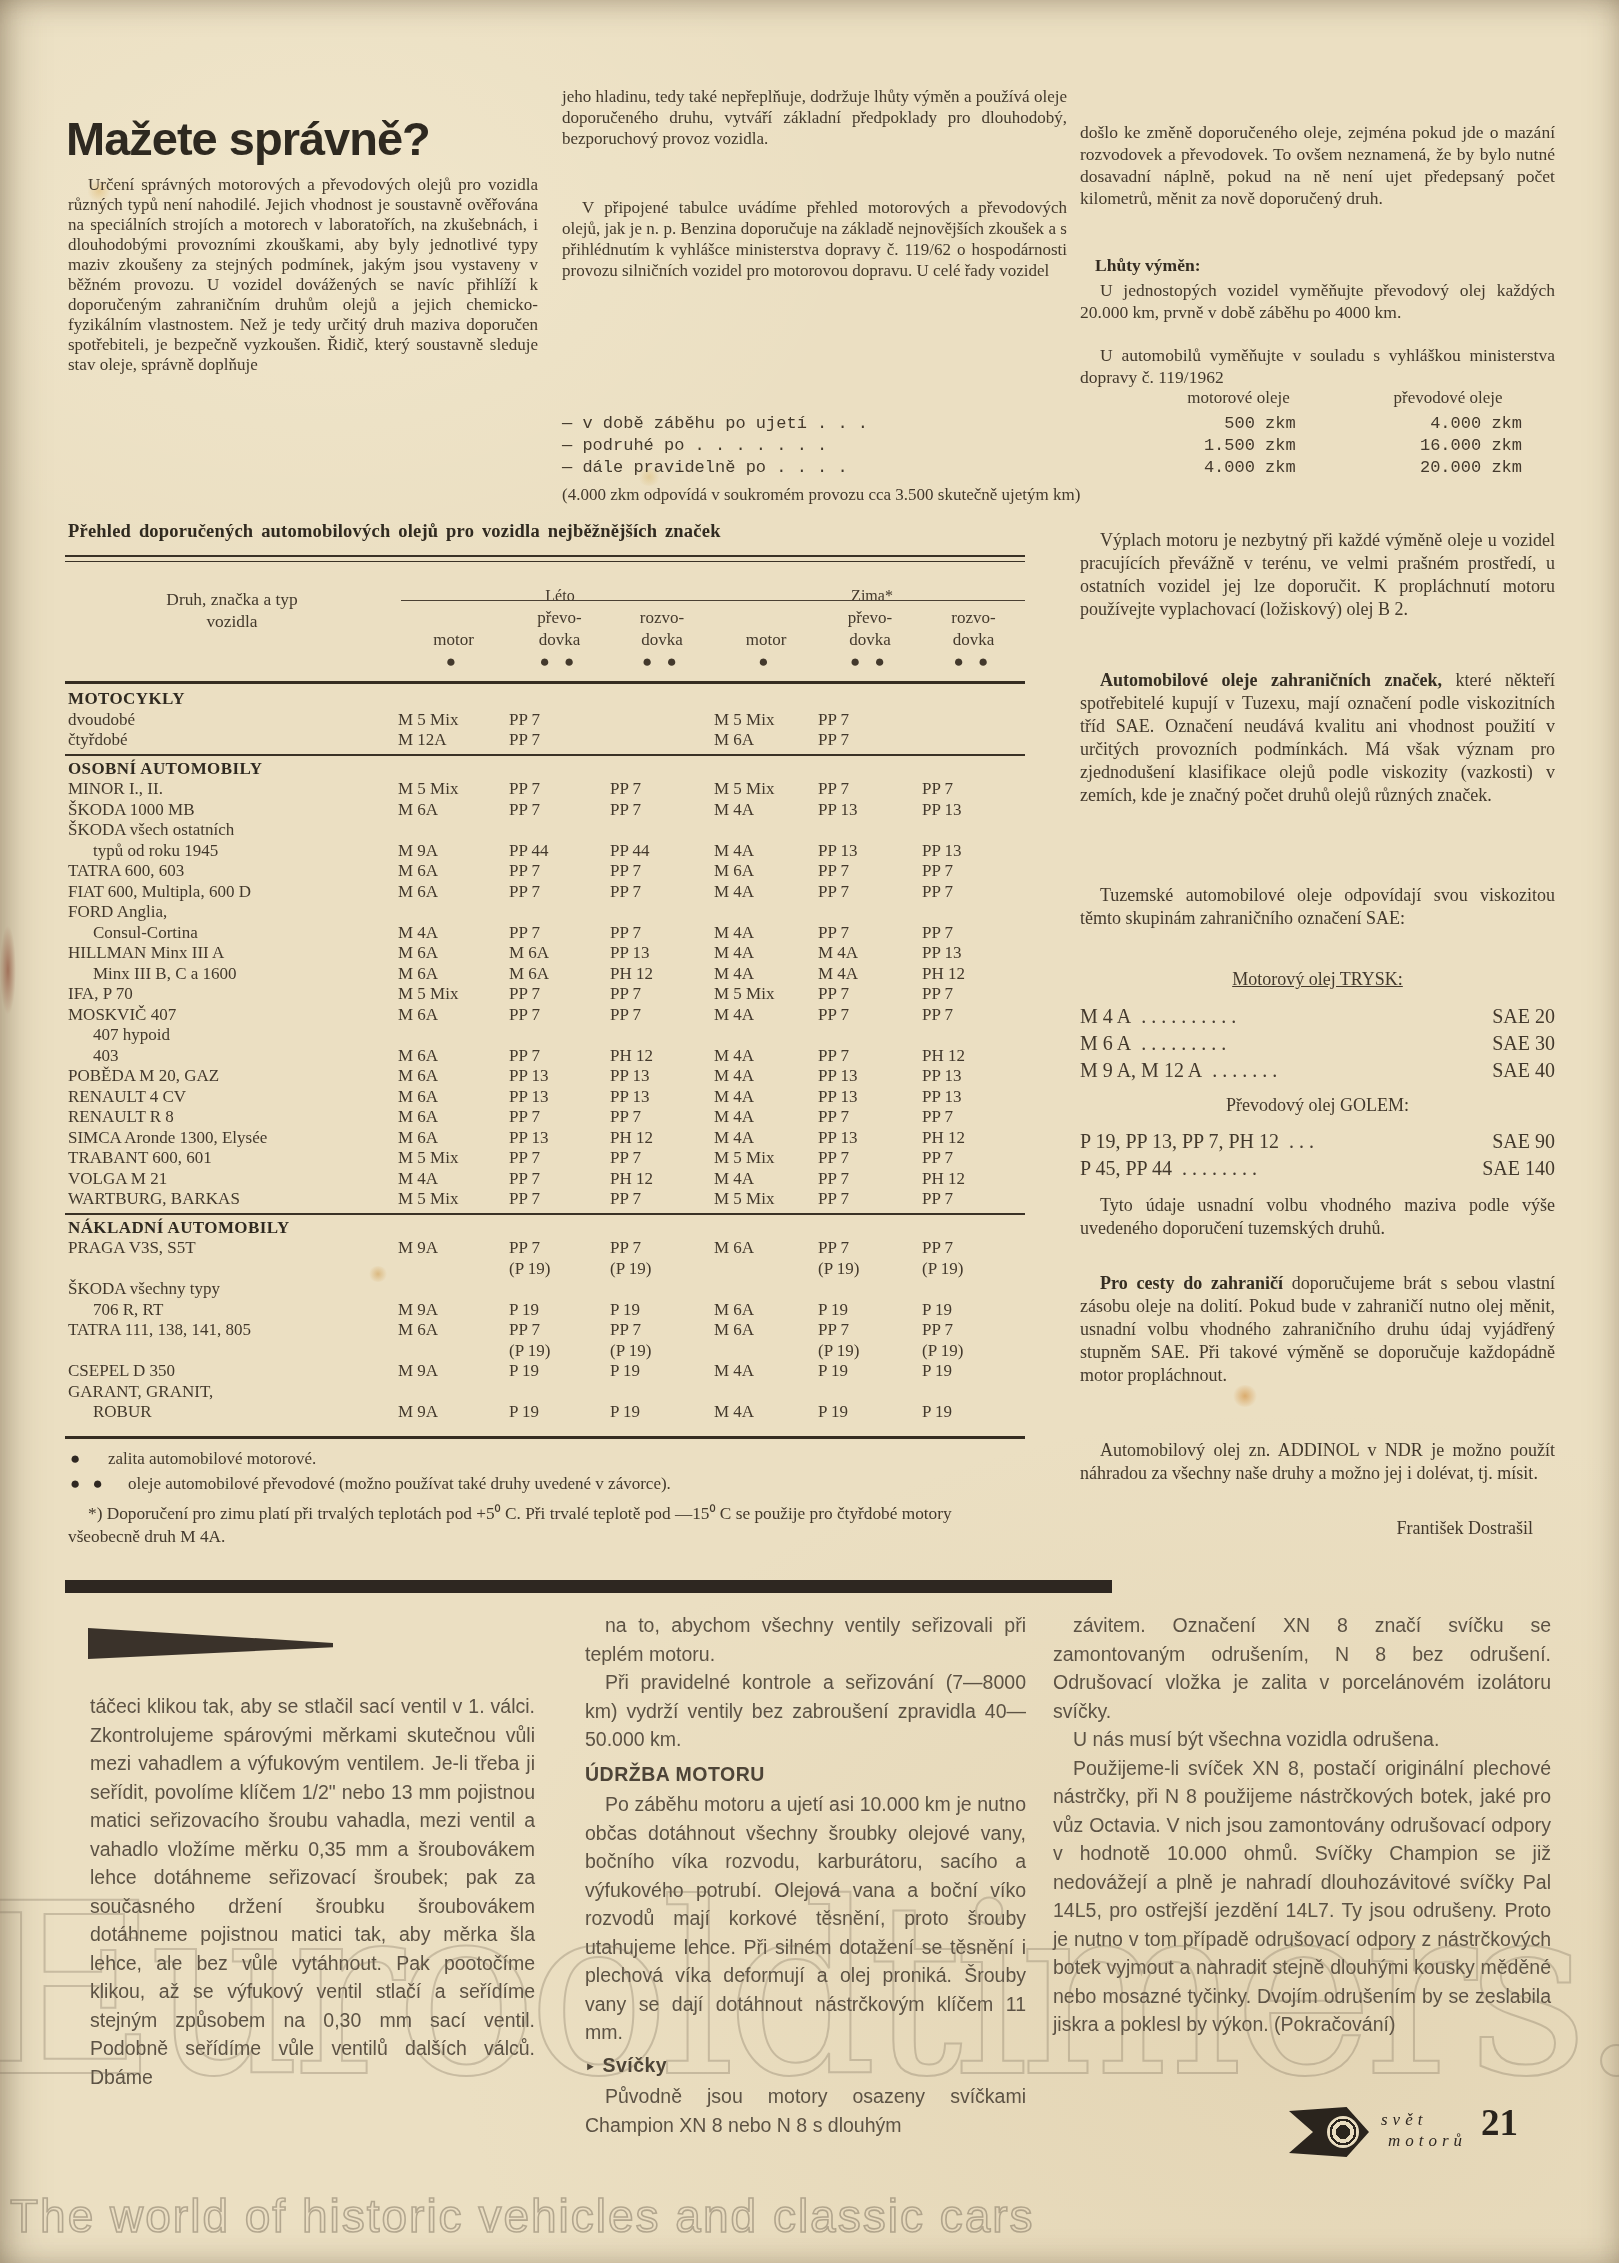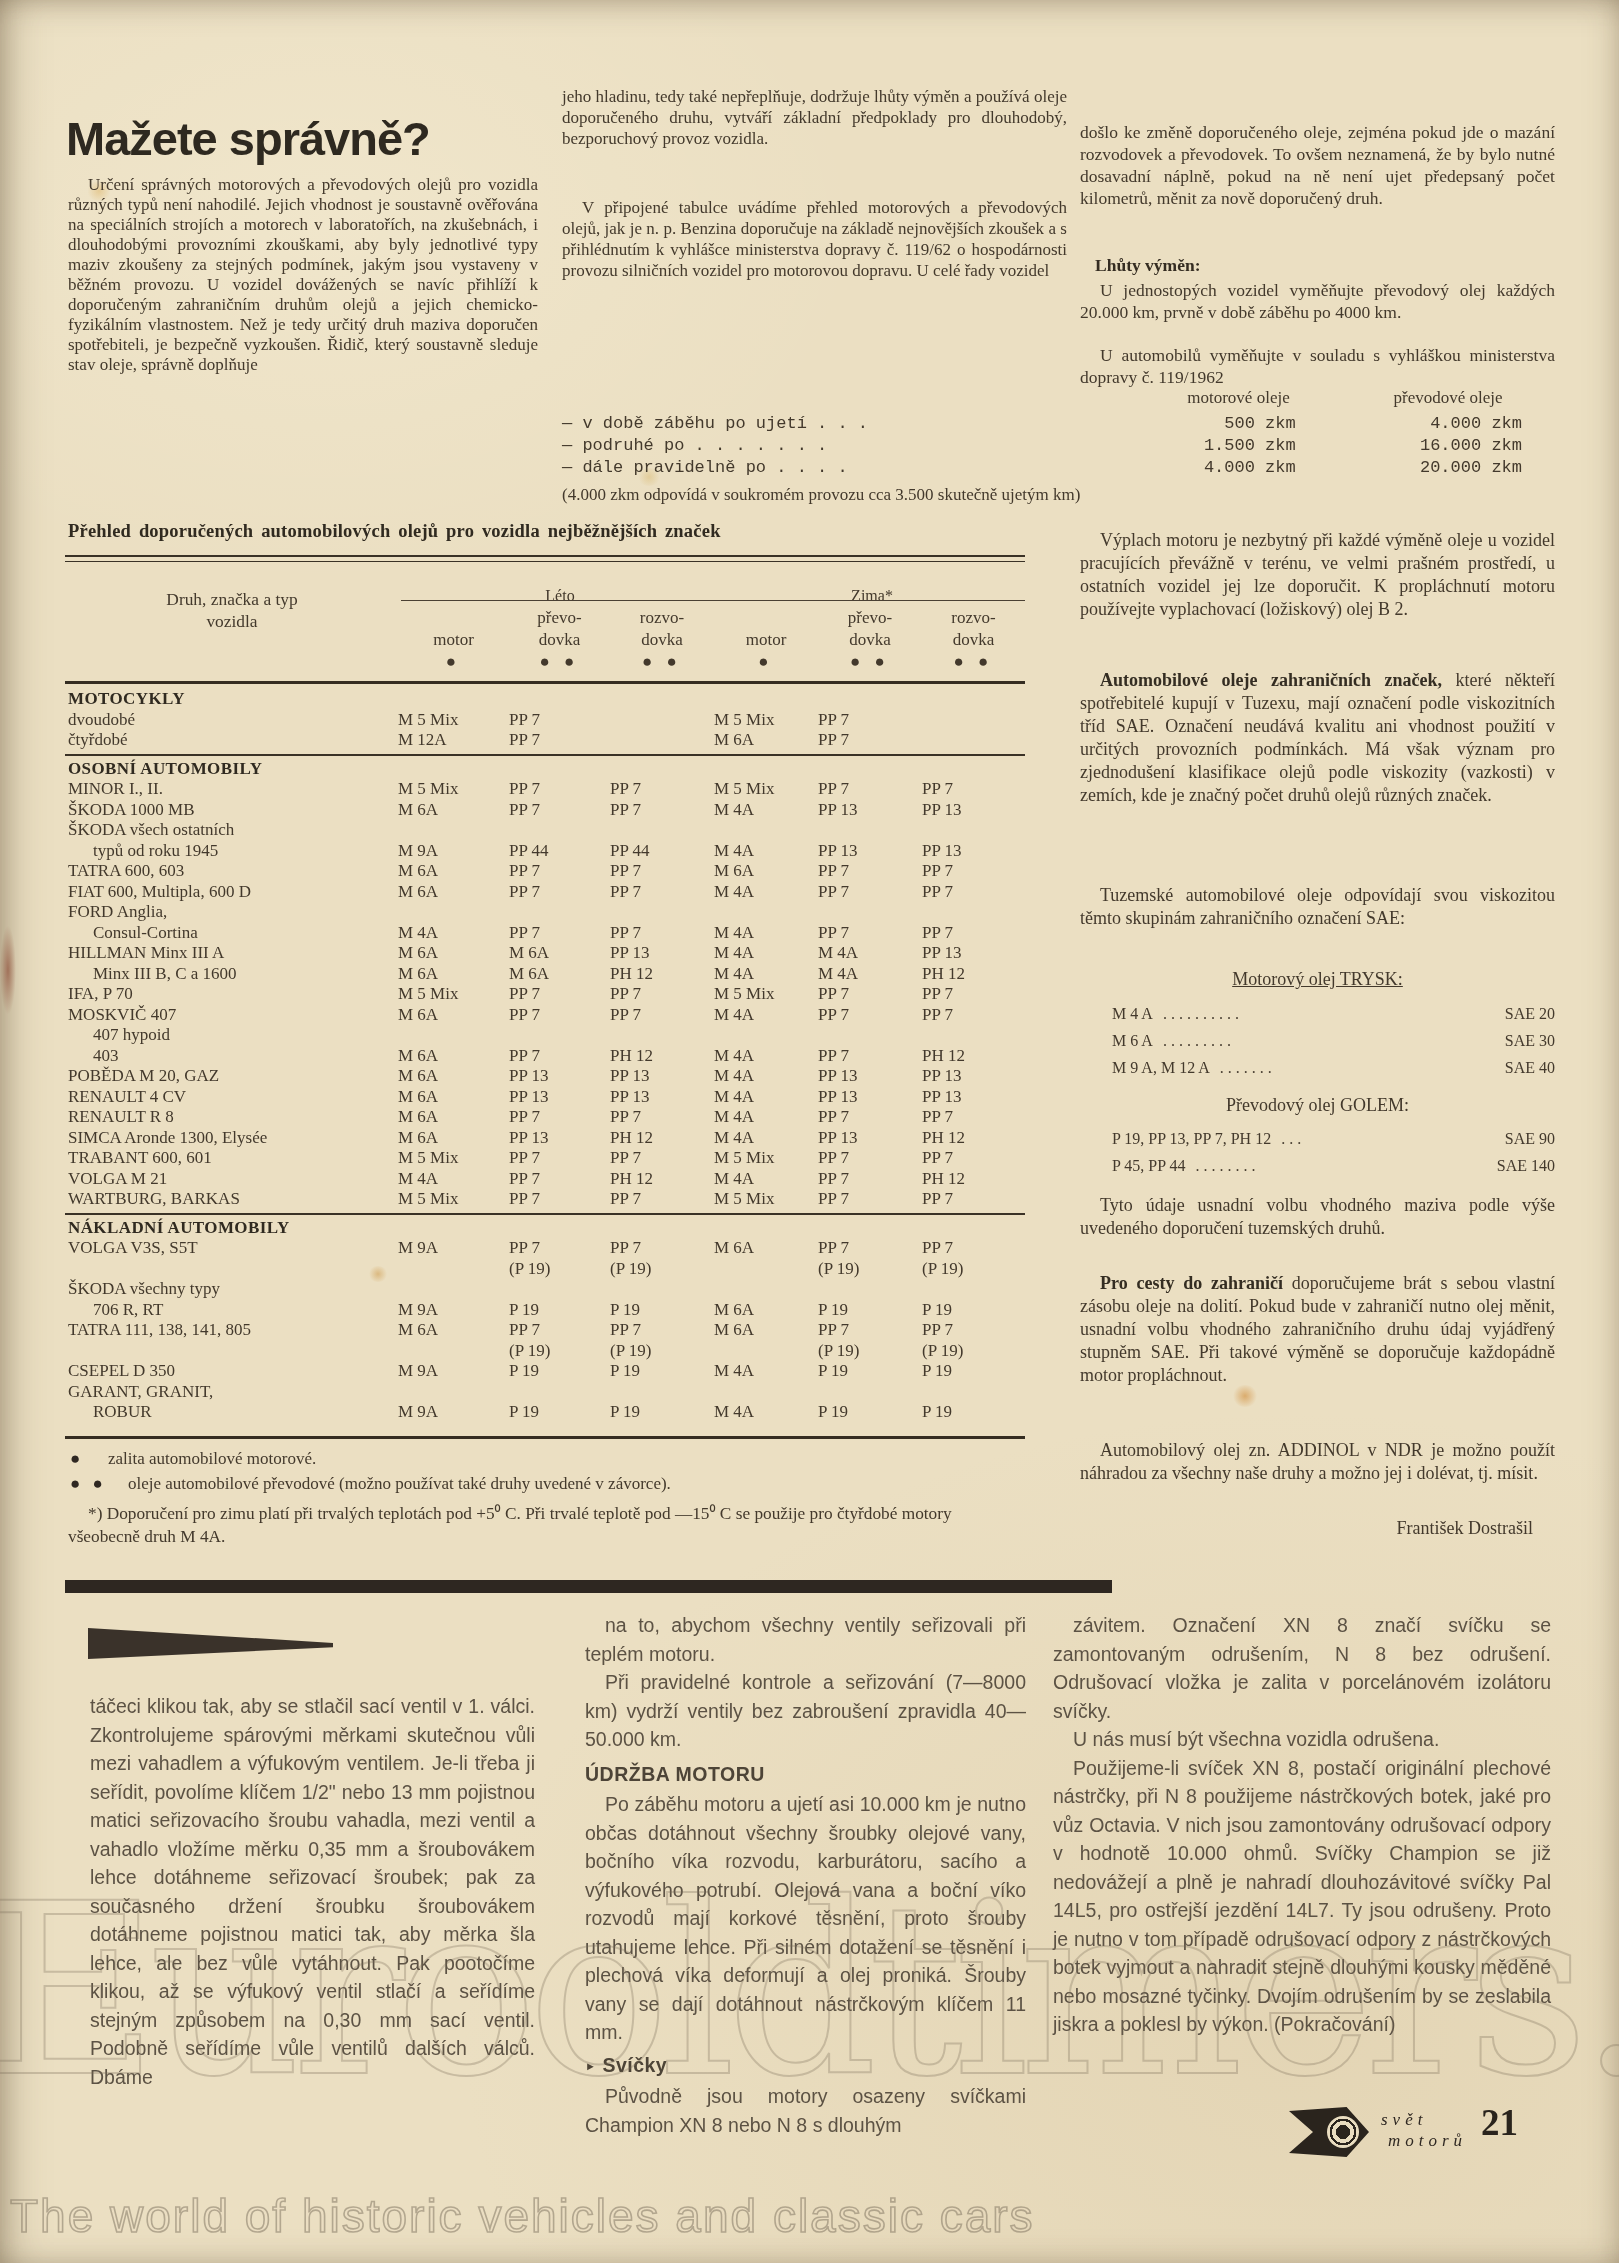--- a/index.html
+++ b/index.html
@@ -77,21 +77,21 @@
   
   .rcol{left:1080px;width:475px;font-size:18px;line-height:23px;color:#43392c;}
   #r-p1{top:529px;}
   #r-p2{top:669px;}
   #r-p3{top:884px;}
   .r-sub{left:1080px;width:475px;text-align:center;font-size:18px;color:#43392c;}
   #trysk-h{top:969px;text-decoration:underline;}
   #trysk-rows{left:1080px;top:1005px;width:475px;}
   #golem-h{top:1095px;}
   #golem-rows{left:1080px;top:1130px;width:475px;}
-  .sae-row{display:flex;justify-content:space-between;height:27px;font-size:16px;color:#43392c;margin-left:32px;}
+  .sae-row{display:flex;justify-content:space-between;height:27px;font-size:20px;color:#43392c;}
   .sae-label{white-space:nowrap;}
   .sae-dots{flex:1;overflow:hidden;white-space:nowrap;padding:0 10px;color:#4a4033;}
   .sae-value{white-space:nowrap;}
   #r-p4{top:1194px;}
   #r-p5{top:1272px;}
   #r-p6{top:1439px;}
   #byline{left:1080px;top:1518px;width:453px;text-align:right;font-size:18px;color:#43392c;}
   .lead{font-weight:700;color:#342d22;}
 
   
@@ -457,21 +457,21 @@
       <div class="t-row t-sec">
         <span class="t-name">NÁKLADNÍ  AUTOMOBILY</span>
         <span class="t-val"></span>
         <span class="t-val"></span>
         <span class="t-val"></span>
         <span class="t-val"></span>
         <span class="t-val"></span>
         <span class="t-val"></span>
       </div>
       <div class="t-row">
-        <span class="t-name">VOLGA  V3S,  S5T</span>
+        <span class="t-name">PRAGA  V3S,  S5T</span>
         <span class="t-val">M 9A</span>
         <span class="t-val">PP 7</span>
         <span class="t-val">PP 7</span>
         <span class="t-val">M 6A</span>
         <span class="t-val">PP 7</span>
         <span class="t-val">PP 7</span>
       </div>
       <div class="t-row">
         <span class="t-name"></span>
         <span class="t-val"></span>

